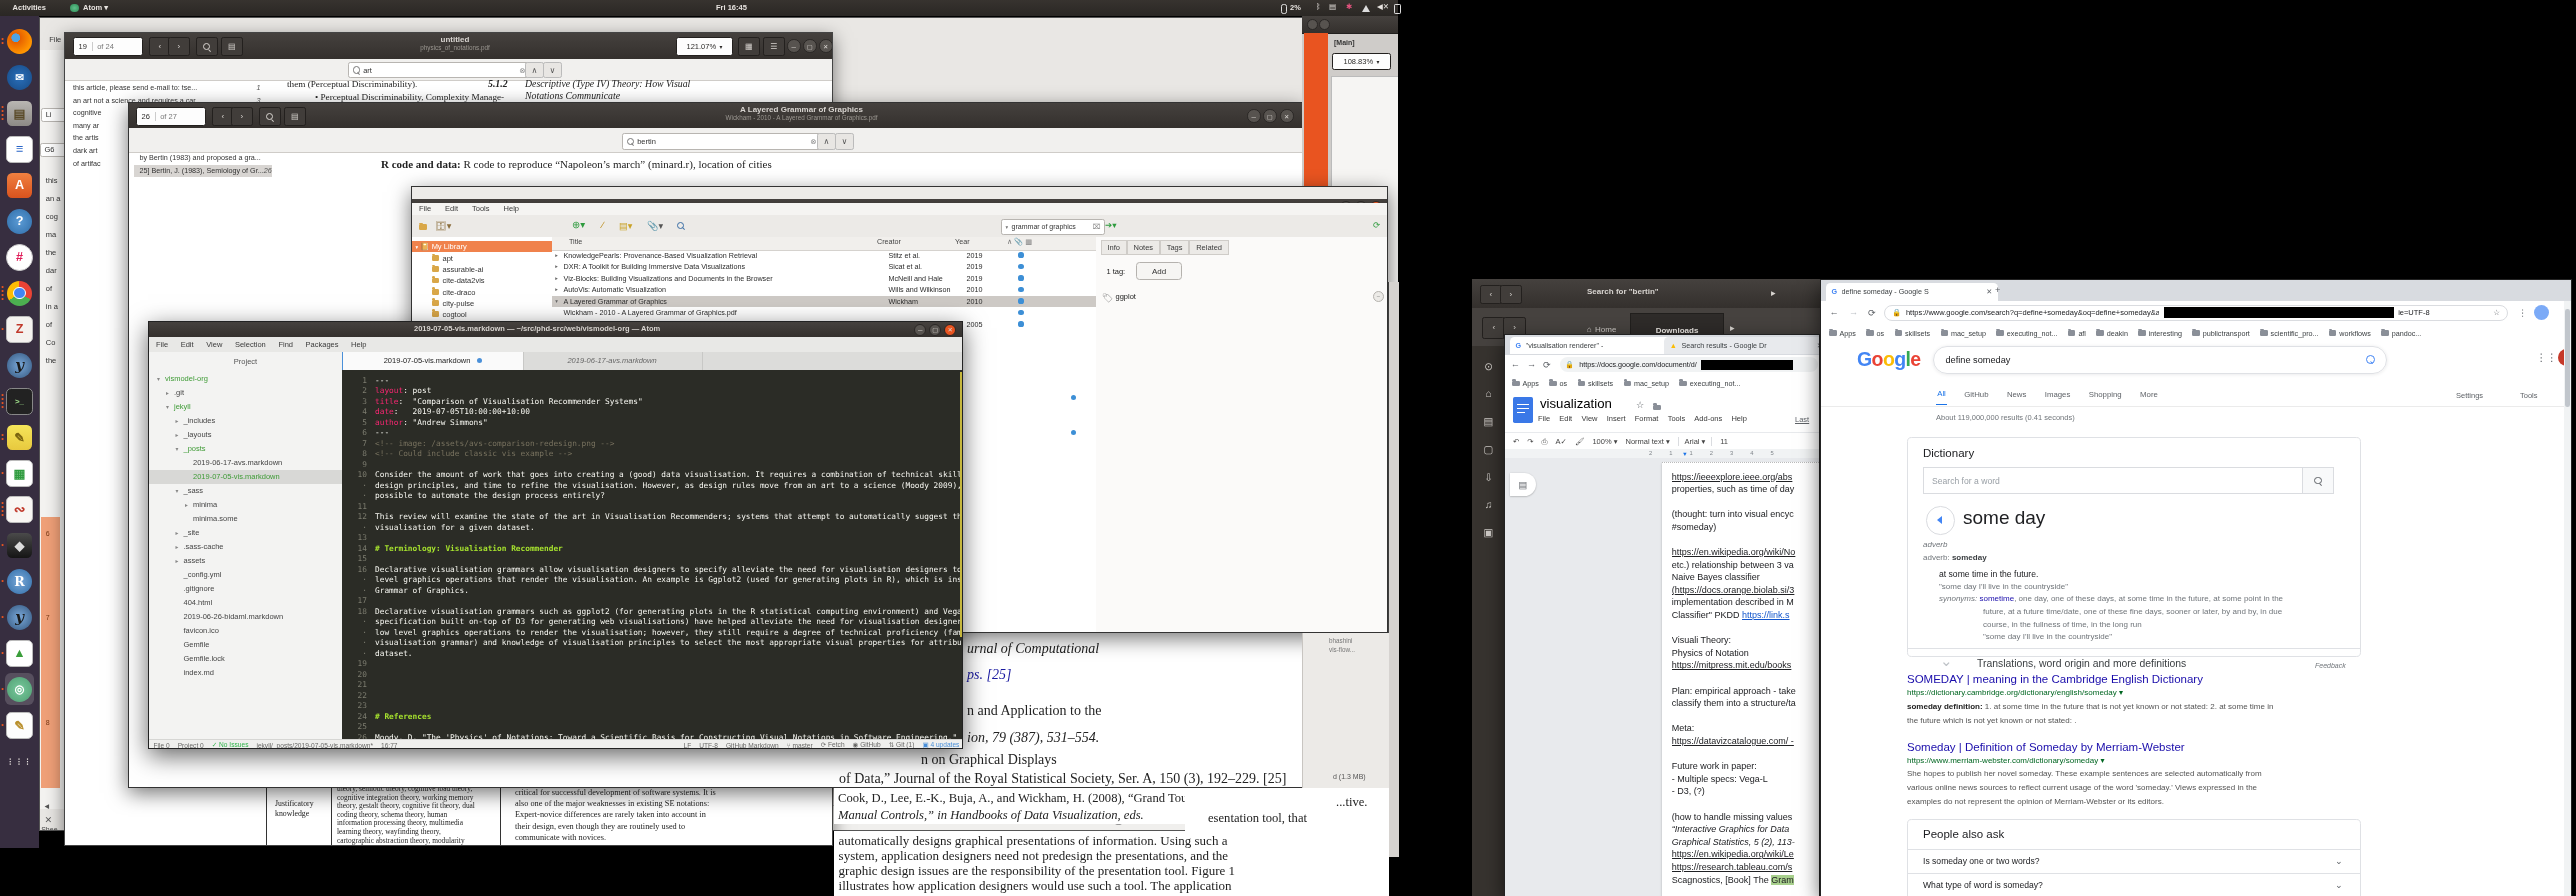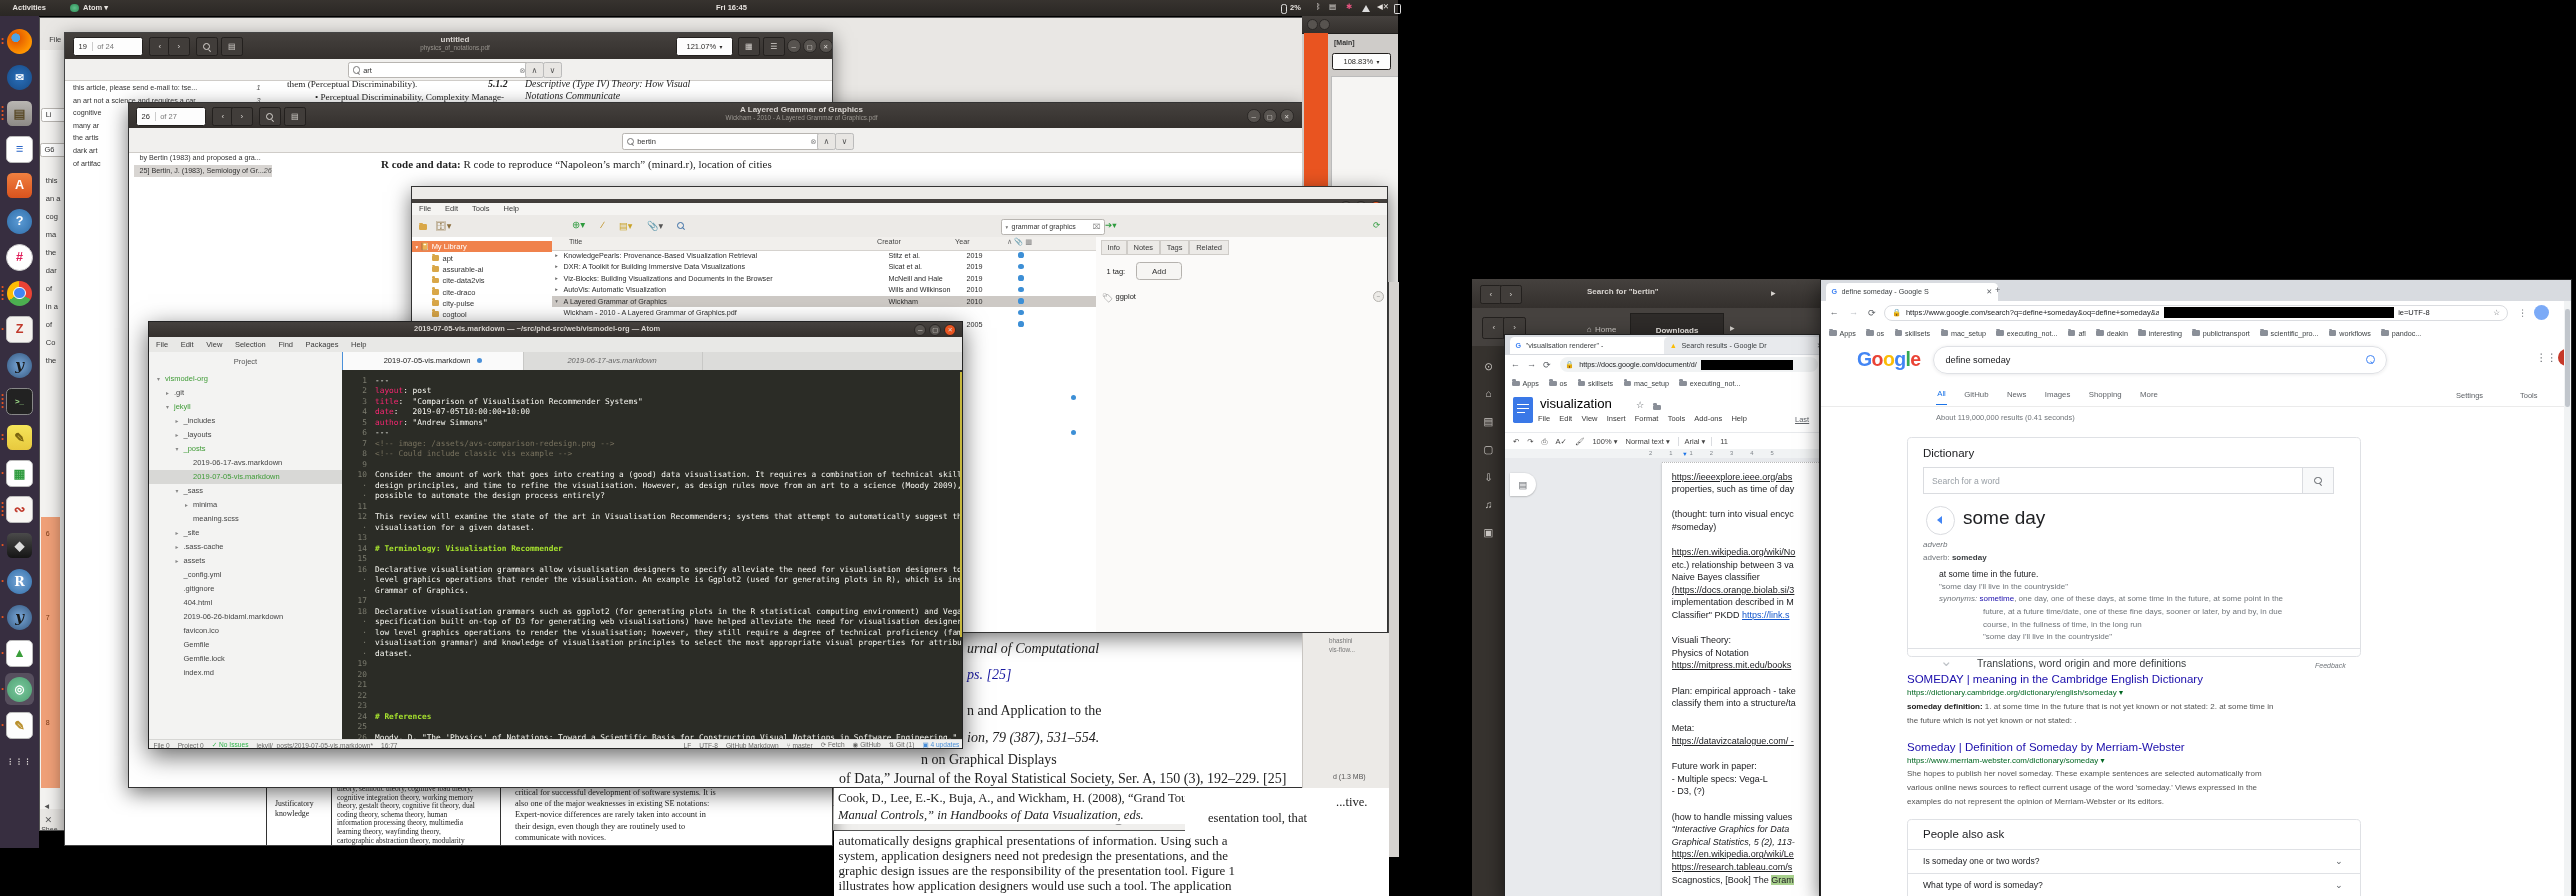--- a/index.html
+++ b/index.html
@@ -645,21 +645,21 @@
 
         <div class="treerow d2">
           <span class="tw">▾</span><span>_sass</span>
         </div>
 
         <div class="treerow d3">
           <span class="tw">▸</span><span>minima</span>
         </div>
 
         <div class="treerow d3">
-          <span class="tw"></span><span>meaning.scss</span>
+          <span class="tw"></span><span>minima.some</span>
         </div>
 
         <div class="treerow d2">
           <span class="tw">▸</span><span>_site</span>
         </div>
 
         <div class="treerow d2">
           <span class="tw">▸</span><span>.sass-cache</span>
         </div>
 

